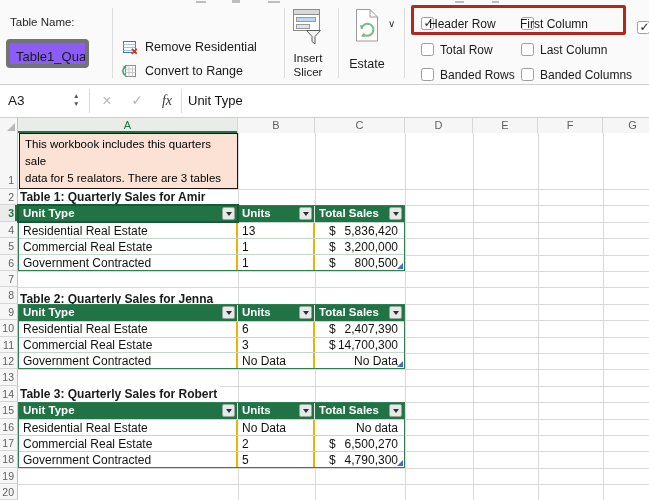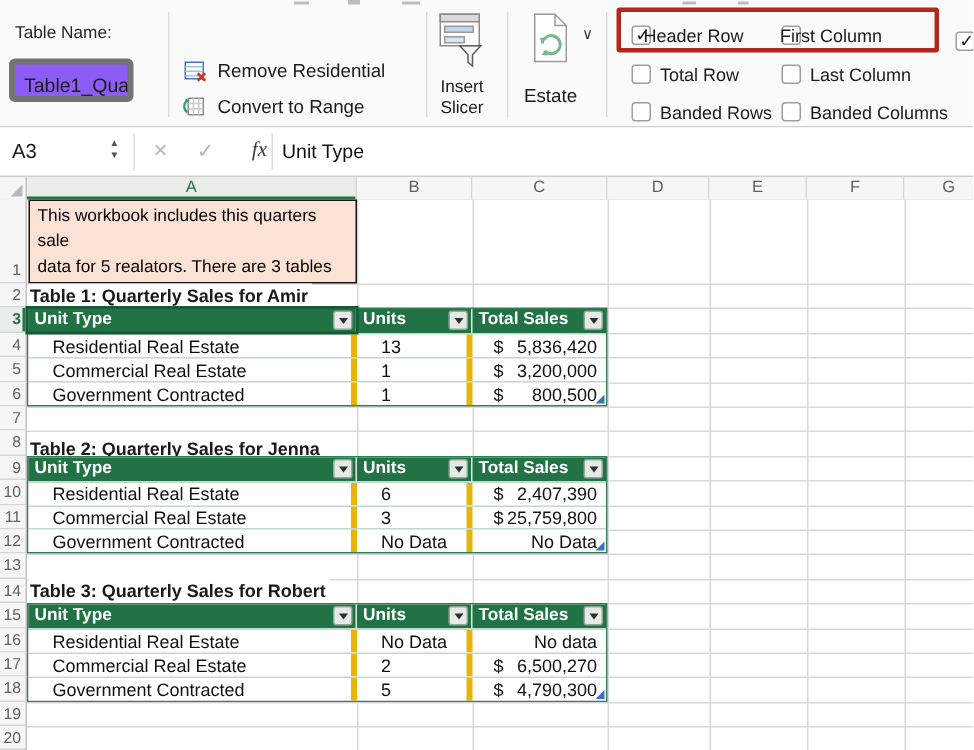--- a/index.html
+++ b/index.html
@@ -30,21 +30,21 @@
   #annotation{position:absolute;left:411px;top:5px;width:215px;height:30px;border:3px solid #B3271E;border-radius:2px}
   .chevron{position:absolute;font-size:10px;color:#3a3a3a}
 
   
   #fbar{position:absolute;left:0;top:85px;width:649px;height:33px;background:#fff;border-bottom:1px solid #cfcfcf}
   .namebox{position:absolute;left:8px;top:0;height:32px;line-height:32px;font-size:13.5px}
   .spinner{position:absolute;left:73px;top:7px;display:flex;flex-direction:column;font-size:6.5px;line-height:8px;color:#555;cursor:default}
   .fdiv{position:absolute;top:4px;width:1px;height:24px;background:#dadada}
   .fbtn-x{position:absolute;left:96px;top:0;width:22px;text-align:center;line-height:31px;font-size:16px;color:#b6b6b6}
   .fbtn-ok{position:absolute;left:126px;top:0;width:22px;text-align:center;line-height:31px;font-size:14px;color:#b6b6b6}
-  .fbtn-fx{position:absolute;left:156px;top:0;width:22px;text-align:right;line-height:31px;font-size:14px;
+  .fbtn-fx{position:absolute;left:156px;top:0;width:22px;text-align:center;line-height:31px;font-size:14px;
     font-family:"Liberation Serif",serif;font-style:italic;color:#3a3a3a}
   .fvalue{position:absolute;left:188px;top:0;line-height:32px;font-size:13px;color:#111}
 
   
   #colhdr-strip{position:absolute;left:0;top:118px;width:649px;height:15px;background:#f6f6f6;border-bottom:1px solid #c2c2c2}
   .colhdr{position:absolute;top:118px;height:15px;background:#f6f6f6;border-right:1px solid #d6d6d6;
     font-size:11px;color:#5f5f5f;text-align:center;line-height:15px}
   .colhdr.sel{background:#e9ece9;color:#217346;box-shadow:inset 0 -2px 0 #217346}
   #corner{position:absolute;left:0;top:118px;width:18px;height:15px;background:#f6f6f6;border-right:1px solid #c2c2c2}
   .corner-tri{position:absolute;right:2px;bottom:2px;width:0;height:0;border-right:8px solid #b8b8b8;border-top:8px solid transparent}
@@ -87,21 +87,21 @@
   .title{position:absolute;left:19px;font-weight:700;font-size:12px;line-height:16px;background:#fff;padding:0 3px 0 1px;white-space:nowrap}
   .xl-table{position:absolute;left:18px;width:387px;display:flex;flex-direction:column;border:1px solid #2f7f52;background:#fff}
   .thead{display:flex;height:16px;background:#217346;flex:0 0 16px}
   .th{position:relative;color:#fff;font-weight:700;font-size:11.5px;line-height:15px;padding-left:4px;
     border-right:1px solid rgba(255,255,255,.85);white-space:nowrap}
   .th.a{width:219px}.th.b{width:77px}.th.c{width:89px;border-right:none}
   .fbtn{position:absolute;top:1px;right:2px;width:13px;height:13px;background:#e6eae6;border:1px solid #94a89a;
     border-radius:2px;display:flex;align-items:center;justify-content:center}
   .tri{width:0;height:0;border-left:3.5px solid transparent;border-right:3.5px solid transparent;border-top:4.5px solid #2f2f2f}
   .trow{flex:1;display:flex;background:#fff;border-top:1px solid #c3d8cb}
-  .td{font-size:12px;color:#111;padding-left:16px;border-right:4px solid #eab308;display:flex;align-items:center;white-space:nowrap;overflow:hidden}
+  .td{font-size:12px;color:#111;padding-left:4px;border-right:2px solid #eab308;display:flex;align-items:center;white-space:nowrap;overflow:hidden}
   .td.a{width:219px}.td.b{width:77px}.td.c{width:89px;border-right:none;padding-left:14px;padding-right:6px}
   .amt{margin-left:auto}
   .handle{position:absolute;right:1px;bottom:1px;width:0;height:0;border-left:6px solid transparent;border-bottom:6px solid #3e6fc1}
   #sel-outline{position:absolute;left:17px;top:204px;width:222px;height:19px;border:2px solid #155b35;pointer-events:none}
 </style>
 </head>
 <body>
 
 <div id="app">
 
@@ -316,21 +316,21 @@
           <span>$</span>
           <span class="amt">2,407,390</span>
           <span></span>
         </div>
     </div>
     <div class="trow">
       <div class="td a">Commercial Real Estate</div>
       <div class="td b">3</div>
       <div class="td c">
           <span>$</span>
-          <span class="amt">25,759,800</span>
+          <span class="amt">14,700,300</span>
           <span></span>
         </div>
     </div>
     <div class="trow">
       <div class="td a">Government Contracted</div>
       <div class="td b">No Data</div>
       <div class="td c">
           <span></span>
           <span class="amt"></span>
           <span>No Data</span>

